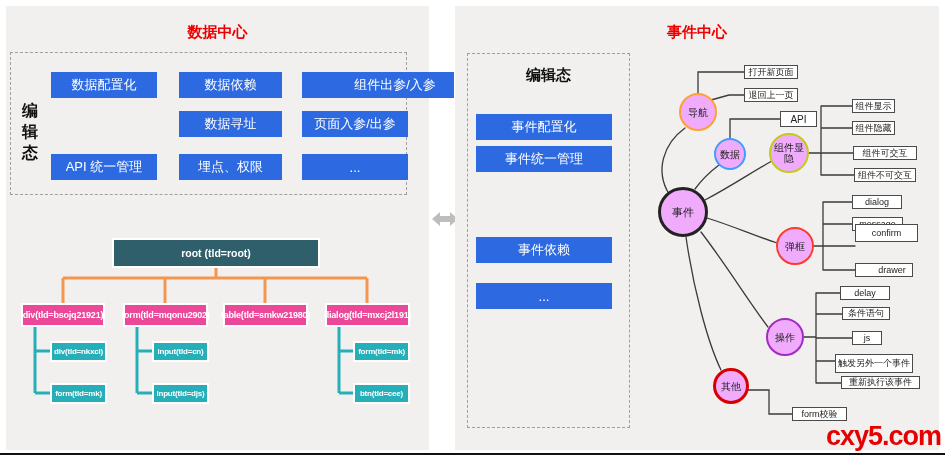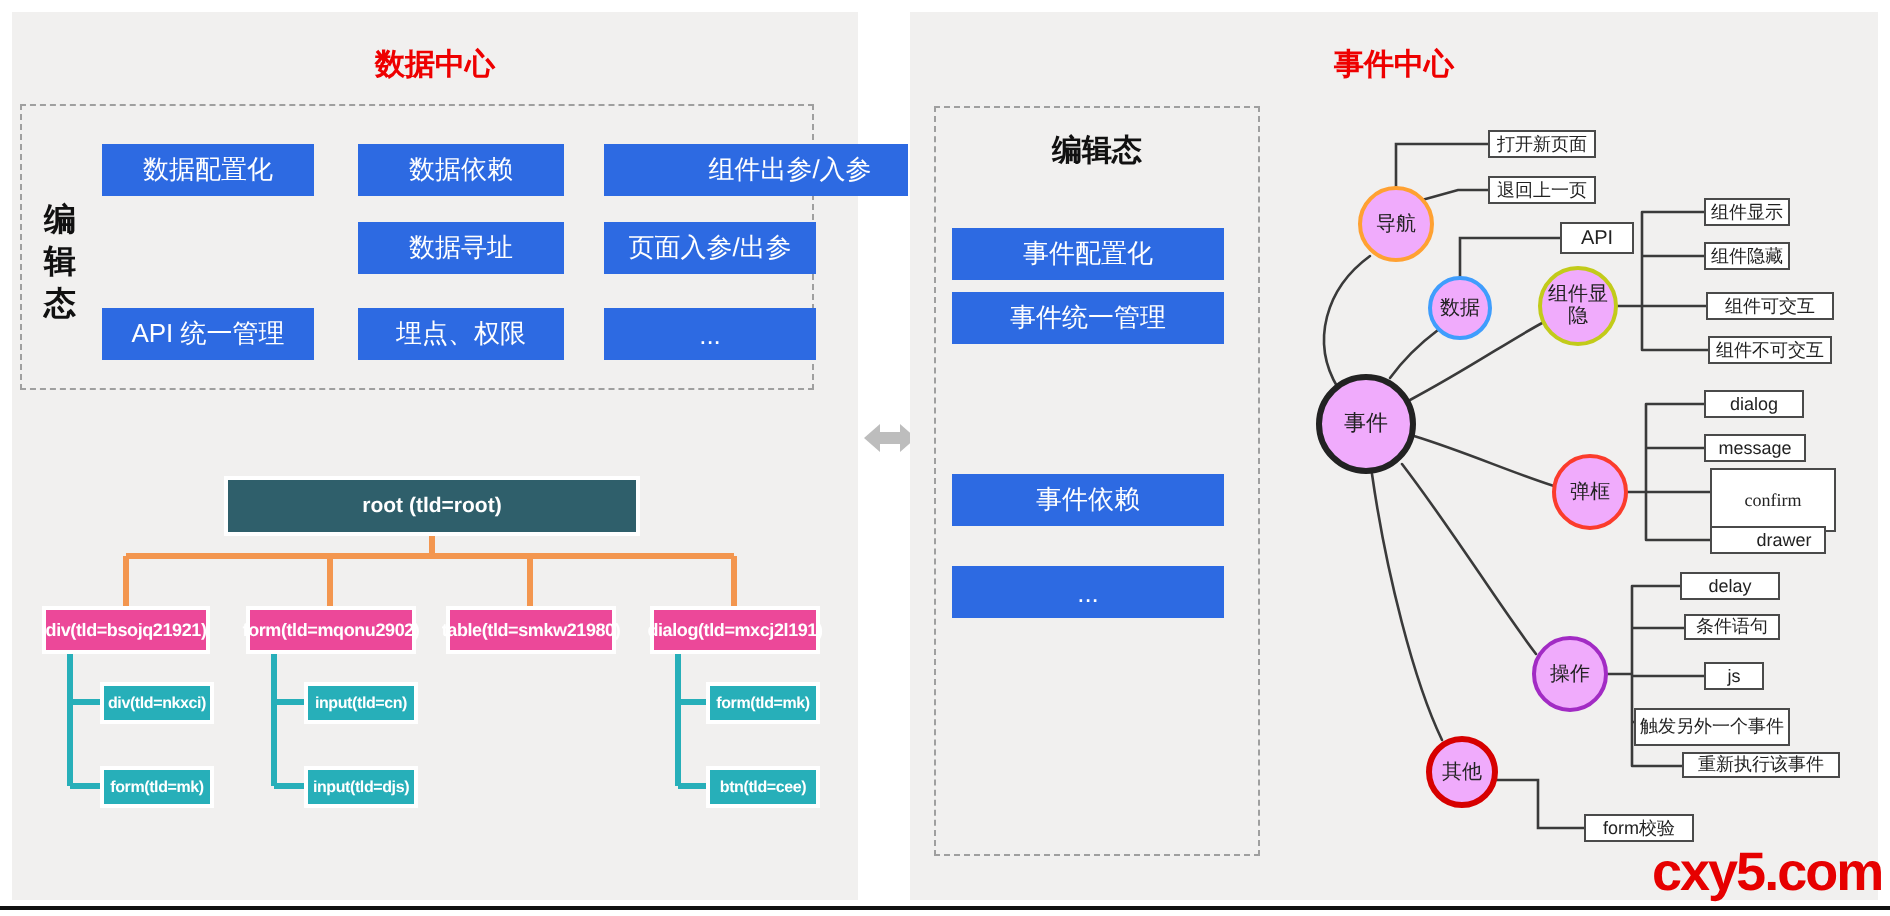--- a/index.html
+++ b/index.html
@@ -112,25 +112,25 @@
 
     <div class="leaf" style="left:289px;top:59px;width:54px;height:14px;text-align:right;">打开新页面</div>
     <div class="leaf" style="left:289px;top:82px;width:54px;height:14px;">退回上一页</div>
     <div class="leaf" style="left:325px;top:105px;width:37px;height:16px;font-size:10px;">API</div>
     <div class="leaf" style="left:397px;top:93px;width:43px;height:14px;">组件显示</div>
     <div class="leaf" style="left:397px;top:115px;width:43px;height:14px;">组件隐藏</div>
     <div class="leaf" style="left:398px;top:140px;width:64px;height:14px;">组件可交互</div>
     <div class="leaf" style="left:399px;top:162px;width:62px;height:14px;">组件不可交互</div>
     <div class="leaf" style="left:397px;top:189px;width:50px;height:14px;">dialog</div>
     <div class="leaf" style="left:397px;top:211px;width:51px;height:14px;">message</div>
-    <div class="leaf" style="left:400px;top:228px;width:63px;height:32px;font-family:Liberation Serif, serif;">confirm</div>
+    <div class="leaf" style="left:400px;top:218px;width:63px;height:18px;">confirm</div>
     <div class="leaf" style="left:400px;top:257px;width:58px;height:14px;padding-left:16px;">drawer</div>
     <div class="leaf" style="left:385px;top:280px;width:50px;height:14px;">delay</div>
     <div class="leaf" style="left:387px;top:301px;width:48px;height:13px;">条件语句</div>
     <div class="leaf" style="left:397px;top:325px;width:30px;height:14px;">js</div>
-    <div class="leaf" style="left:362px;top:348px;width:78px;height:19px;">触发另外一个事件</div>
+    <div class="leaf" style="left:380px;top:348px;width:78px;height:19px;">触发另外一个事件</div>
     <div class="leaf" style="left:386px;top:370px;width:79px;height:13px;">重新执行该事件</div>
     <div class="leaf" style="left:337px;top:401px;width:55px;height:14px;">form校验</div>
   </div>
 
   <div class="watermark">cxy5.com</div>
   <div class="bottom-line"></div>
 </div>
 
 </body></html>

